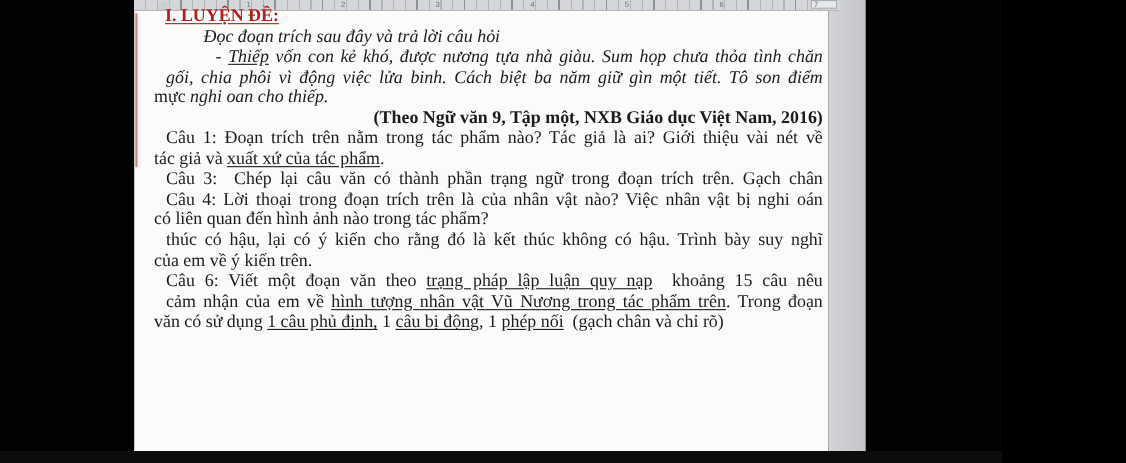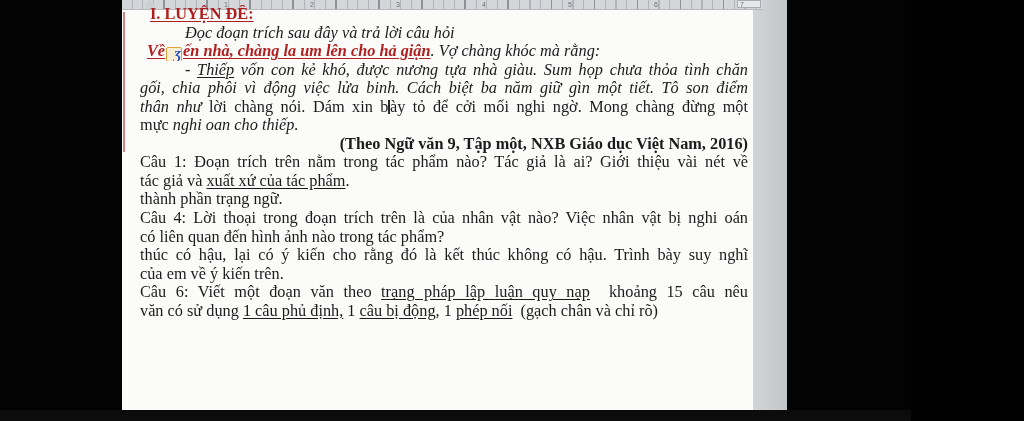--- a/index.html
+++ b/index.html
@@ -22,21 +22,21 @@
   .indent-marker{position:absolute;left:23px;top:0;width:10px;height:9px;background:#cdd0d3;
                  outline:1px solid #8e9196;
                  clip-path:polygon(50% 0,100% 45%,100% 100%,0 100%,0 45%);}
   .ruler-endbox{position:absolute;right:2px;top:0;width:24px;height:8px;background:#e7e8ea;
                 border:1px solid #a9acb0;box-sizing:border-box;}
   .margin-line{position:absolute;left:123px;top:12px;width:2px;height:140px;
                background:#c4595e;opacity:.75;}
   .content{position:absolute;left:140px;top:5px;width:608px;color:#1b1b1b;
            font-size:16.3px;}
   .line{height:18.55px;line-height:18.55px;overflow:hidden;white-space:normal;}
-  .jf{text-align:justify;text-align-last:justify;}
+  .jf{text-align:justify;text-align-last:justify;margin-left:11px;}
   .ar{text-align:right;font-weight:bold;}
   .seg-red{color:#b01f1f;}
   .seg-bold{font-weight:bold;}
   .seg-italic{font-style:italic;}
   .seg-underline{text-decoration:underline;text-underline-offset:2px;}
   .ovicon{display:inline-block;width:14px;height:15px;margin:0 1px;background:#f8efd6;
           border:1px solid #dfa23e;border-radius:2px;color:#1f49c7;font-weight:bold;
           font-style:italic;font-size:13px;line-height:14px;text-align:center;
           vertical-align:-3px;text-decoration:none;}
   .caret{display:inline-block;width:1.5px;height:14px;background:#2a2a2a;vertical-align:-2px;}
@@ -63,31 +63,30 @@
         <span class="ruler-num" style="left: 532px;">6</span>
         <span class="ruler-num" style="left: 618px;">7</span>
       </div>
   </div>
 
   <div class="margin-line"></div>
 
   <div class="content" id="doc-content">
       <div class="line" style="text-indent: 10px;"><span class="seg-red seg-bold seg-underline">I. LUYỆN ĐỀ:</span></div>
       <div class="line" style="text-indent: 45px; font-style: italic;"><span class="">Đọc đoạn trích sau đây và trả lời câu hỏi</span></div>
-      <div class="line" style="text-indent: 7px;"><span class="seg-red seg-bold seg-italic seg-underline">Về</span><span class="ovicon">Ʒ</span><span class="seg-red seg-bold seg-italic seg-underline">ến nhà, chàng la um lên cho hả giận</span><span class="seg-italic">. </span><span class="seg-italic">Vợ chàng khóc mà rằng:</span></div>
       <div class="line jf" style="text-indent: 45px;"><span class="seg-italic">- </span><span class="seg-italic seg-underline">Thiếp</span><span class="seg-italic"> vốn con kẻ khó, được nương tựa nhà giàu. Sum họp chưa thỏa tình chăn</span></div>
       <div class="line jf"><span class="seg-italic">gối, chia phôi vì động việc lửa binh. Cách biệt ba năm giữ gìn một tiết. Tô son điểm</span></div>
-      <div class="line jf"><span class="seg-italic">thân như</span><span class=""> lời chàng nói. Dám xin b</span><span class="caret"></span><span class="">ày tỏ để cởi mối nghi ngờ. Mong chàng đừng một</span></div>
       <div class="line"><span class="">mực </span><span class="seg-italic">nghi oan cho thiếp.</span></div>
       <div class="line ar"><span class="">(Theo Ngữ văn 9, Tập một, NXB Giáo dục Việt Nam, 2016)</span></div>
       <div class="line jf"><span class="">Câu 1: Đoạn trích trên nằm trong tác phẩm nào? Tác giả là ai? Giới thiệu vài nét về</span></div>
       <div class="line"><span class="">tác giả và </span><span class="seg-underline">xuất xứ của tác phẩm</span><span class="">.</span></div>
-      <div class="line"><span class="">thành phần trạng ngữ.</span></div>
+      <div class="line jf"><span class="">Câu 3:&nbsp; Chép lại câu văn có thành phần trạng ngữ trong đoạn trích trên. Gạch chân</span></div>
       <div class="line jf"><span class="">Câu 4: Lời thoại trong đoạn trích trên là của nhân vật nào? Việc nhân vật bị nghi oán</span></div>
       <div class="line"><span class="">có liên quan đến hình ảnh nào trong tác phẩm?</span></div>
       <div class="line jf"><span class="">thúc có hậu, lại có ý kiến cho rằng đó là kết thúc không có hậu. Trình bày suy nghĩ</span></div>
       <div class="line"><span class="">của em về ý kiến trên.</span></div>
       <div class="line jf"><span class="">Câu 6: Viết một đoạn văn theo </span><span class="seg-underline">trạng pháp lập luận quy nạp</span><span class="">&nbsp; khoảng 15 câu nêu</span></div>
+      <div class="line jf"><span class="">cảm nhận của em về </span><span class="seg-underline">hình tượng nhân vật Vũ Nương trong tác phẩm trên</span><span class="">. Trong đoạn</span></div>
       <div class="line"><span class="">văn có sử dụng </span><span class="seg-underline">1 câu phủ định,</span><span class=""> 1 </span><span class="seg-underline">câu bị động</span><span class="">, 1 </span><span class="seg-underline">phép nối</span><span class="">&nbsp; (gạch chân và chỉ rõ)</span></div>
     </div>
 
   <div class="bottom-bar"></div>
 </div>
 
 </body></html>

